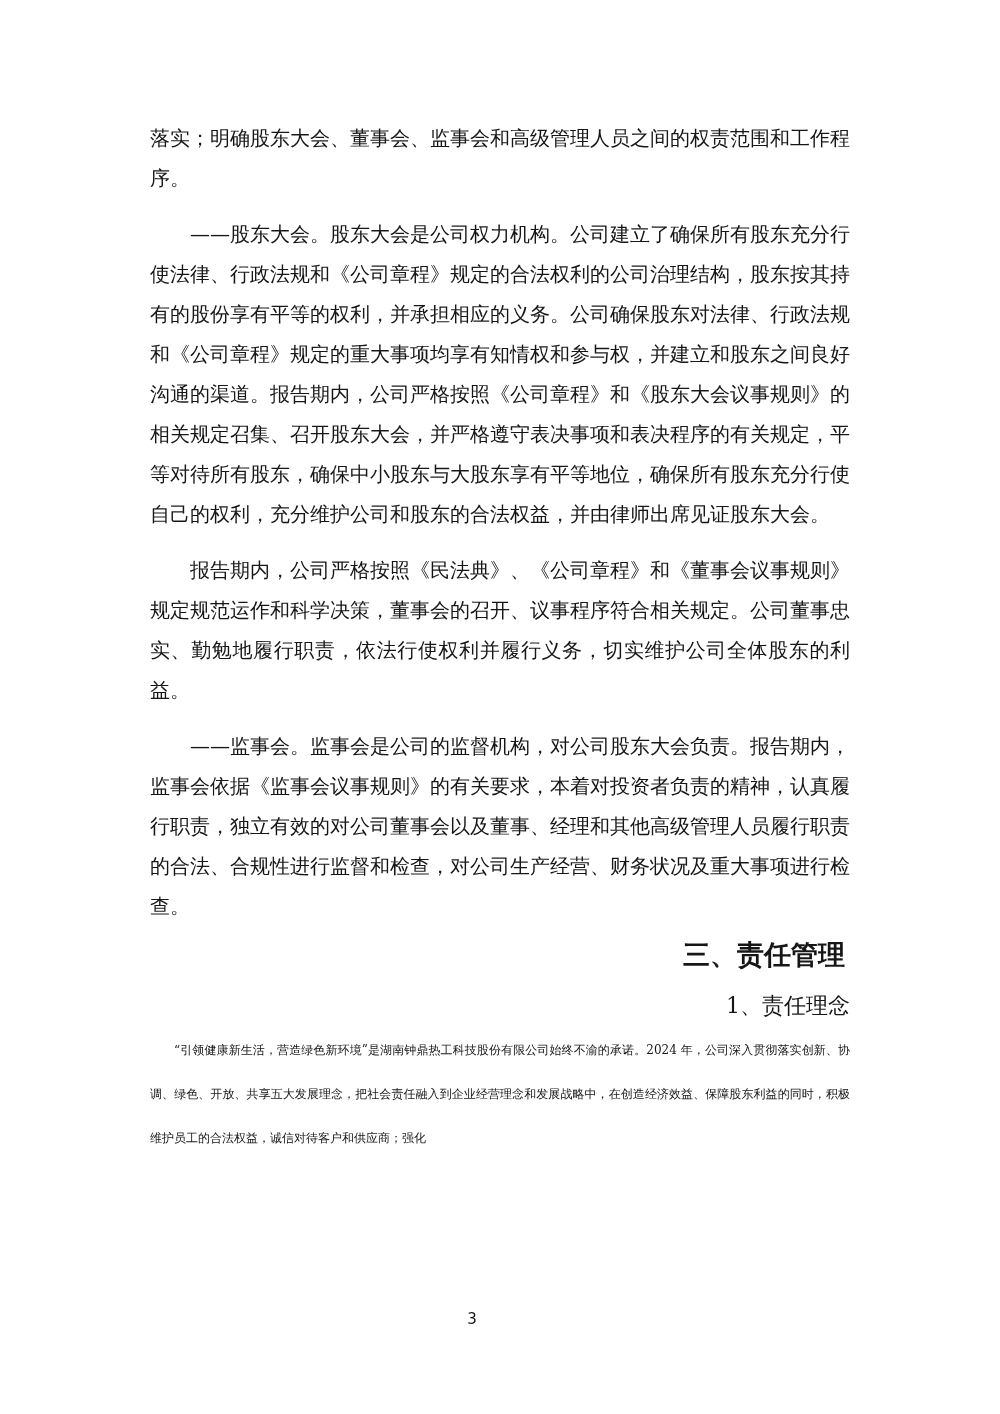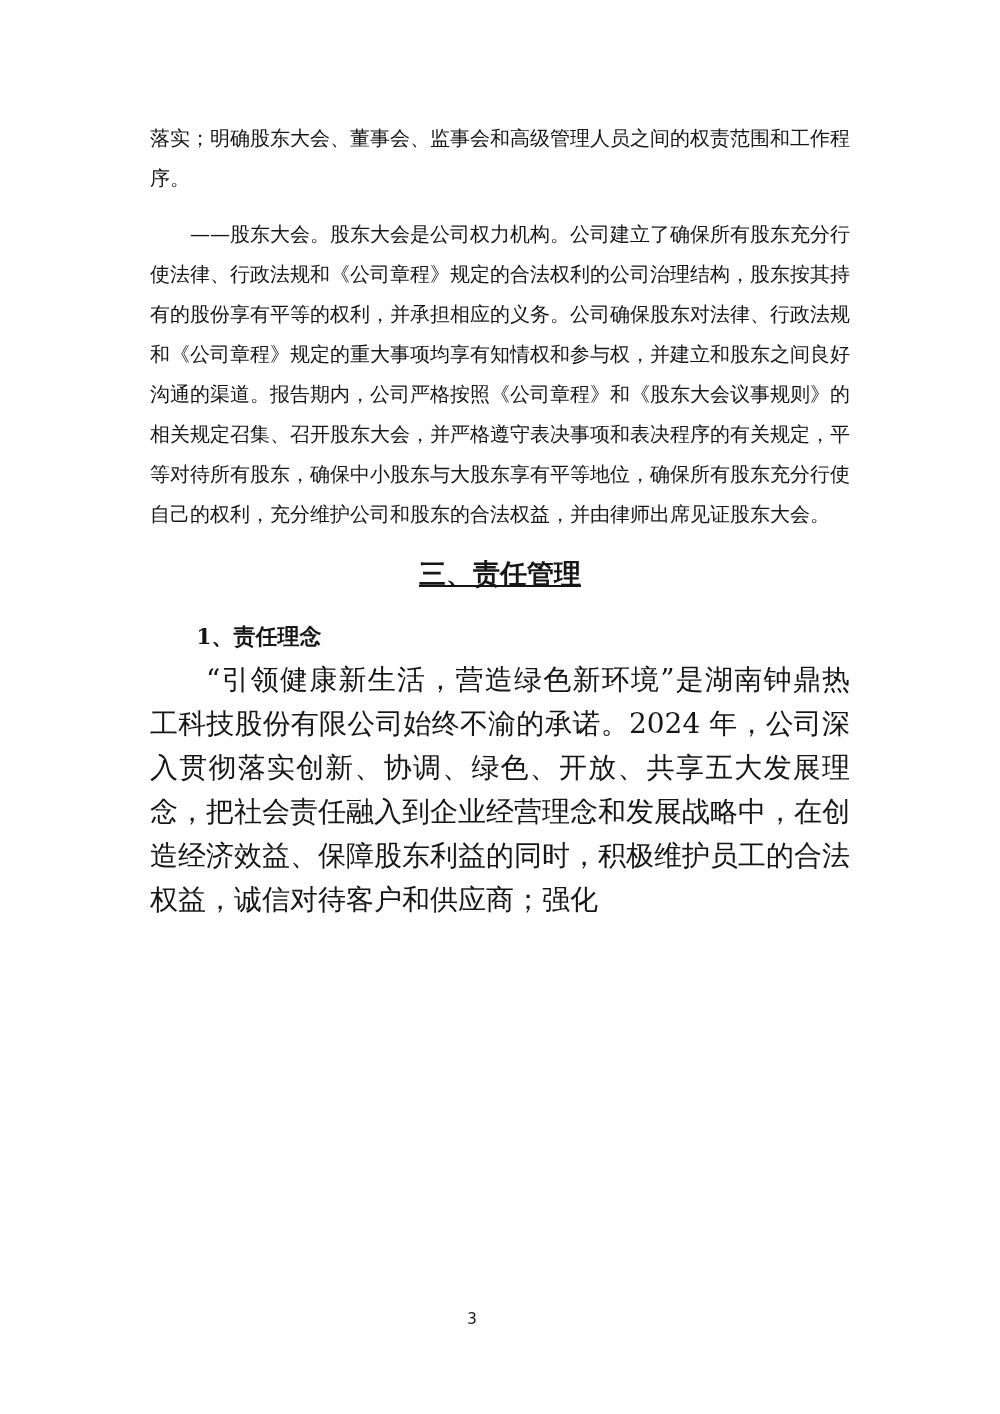--- a/index.html
+++ b/index.html
@@ -20,38 +20,37 @@
   }
   .para {
     margin: 0;
     font-size: 20px;
     line-height: 40px;
     text-align: justify;
     text-justify: inter-ideograph;
   }
   .para.indent { text-indent: 2em; margin-top: 16px; }
   .section-heading {
-    margin: 16px;
+    margin: 5px;
     font-size: 27px;
     font-weight: bold;
     line-height: 48px;
-    text-align: center;
-    text-decoration: underline;
+    text-align: right;
   }
   .subsection-heading {
     margin: 0;
     font-size: 22px;
-    font-weight: bold;
+    font-weight: normal;
     line-height: 44px;
     text-indent: 2.1em;
-    text-align: left;
+    text-align: right;
   }
   .closing-para {
     margin: 0;
-    font-size: 28px;
+    font-size: 12px;
     line-height: 44px;
     text-align: justify;
     text-justify: inter-ideograph;
     text-indent: 2em;
   }
   .page-footer {
     position: absolute;
     top: 1310px;
     left: 0;
     width: 100%;
@@ -65,21 +64,23 @@
 <body>
 
 <div class="page">
   <div class="content">
 
     <p class="para">落实；明确股东大会、董事会、监事会和高级管理人员之间的权责范围和工作程序。</p>
 
     <p class="para indent">——股东大会。股东大会是公司权力机构。公司建立了确保所有股东充分行使法律、行政法规和《公司章程》规定的合法权利的公司治理结构，股东按其持有的股份享有平等的权利，并承担相应的义务。公司确保股东对法律、行政法规和《公司章程》规定的重大事项均享有知情权和参与权，并建立和股东之间良好沟通的渠道。报告期内，公司严格按照《公司章程》和《股东大会议事规则》的相关规定召集、召开股东大会，并严格遵守表决事项和表决程序的有关规定，平等对待所有股东，确保中小股东与大股东享有平等地位，确保所有股东充分行使自己的权利，充分维护公司和股东的合法权益，并由律师出席见证股东大会。</p>
 
 
+    <p class="para indent">报告期内，公司严格按照《民法典》、《公司章程》和《董事会议事规则》规定规范运作和科学决策，董事会的召开、议事程序符合相关规定。公司董事忠实、勤勉地履行职责，依法行使权利并履行义务，切实维护公司全体股东的利益。</p>
 
+    <p class="para indent">——监事会。监事会是公司的监督机构，对公司股东大会负责。报告期内，监事会依据《监事会议事规则》的有关要求，本着对投资者负责的精神，认真履行职责，独立有效的对公司董事会以及董事、经理和其他高级管理人员履行职责的合法、合规性进行监督和检查，对公司生产经营、财务状况及重大事项进行检查。</p>
 
     <h1 class="section-heading">三、责任管理</h1>
 
     <h2 class="subsection-heading">1、责任理念</h2>
 
     <p class="closing-para">“引领健康新生活，营造绿色新环境”是湖南钟鼎热工科技股份有限公司始终不渝的承诺。2024 年，公司深入贯彻落实创新、协调、绿色、开放、共享五大发展理念，把社会责任融入到企业经营理念和发展战略中，在创造经济效益、保障股东利益的同时，积极维护员工的合法权益，诚信对待客户和供应商；强化</p>
 
   </div>
 
   <div class="page-footer">3</div>

